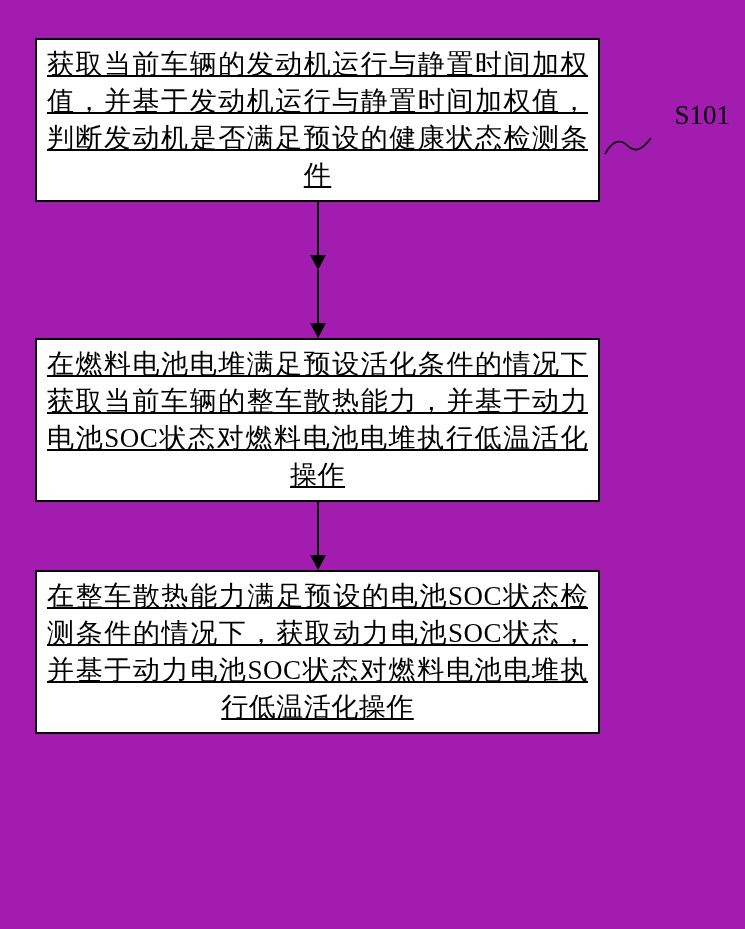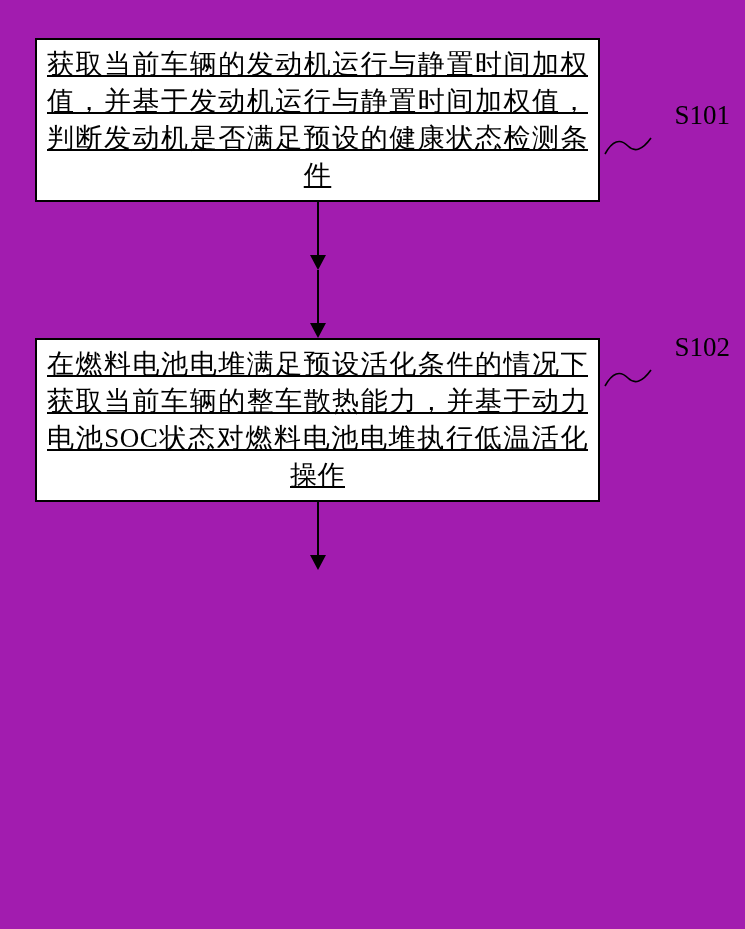--- a/index.html
+++ b/index.html
@@ -110,40 +110,37 @@
       </svg>
     </div>
   </div>
 
   <div class="arrow">
     <div class="arrow-line"></div>
     <div class="arrow-head"></div>
   </div>
 
   <div class="flow-row">
-    <div class="label-group">
-      <span class="label-text">S102</span>
-      <svg class="squiggle" width="52" height="30" viewBox="0 0 52 30">
-        <path d="M3,24 Q14,4 26,16 Q36,26 49,8" fill="none" stroke="#000000" stroke-width="1.6"></path>
-      </svg>
-    </div>
   </div>
 
   <div class="arrow">
     <div class="arrow-line"></div>
     <div class="arrow-head"></div>
   </div>
 
   <div class="flow-row">
     <div class="step-box">
       <div class="step-text">在燃料电池电堆满足预设活化条件的情况下获取当前车辆的整车散热能力，并基于动力电池SOC状态对燃料电池电堆执行低温活化操作</div>
     </div>
   </div>
 
   <div class="arrow">
     <div class="arrow-line"></div>
     <div class="arrow-head"></div>
   </div>
 
   <div class="flow-row">
+    <div class="step-box">
+      <div class="step-text">在整车散热能力满足预设的电池SOC状态检测条件的情况下，获取动力电池SOC状态，并基于动力电池SOC状态对燃料电池电堆执行低温活化操作</div>
+    </div>
   </div>
 
 </div>
 
 </body></html>

